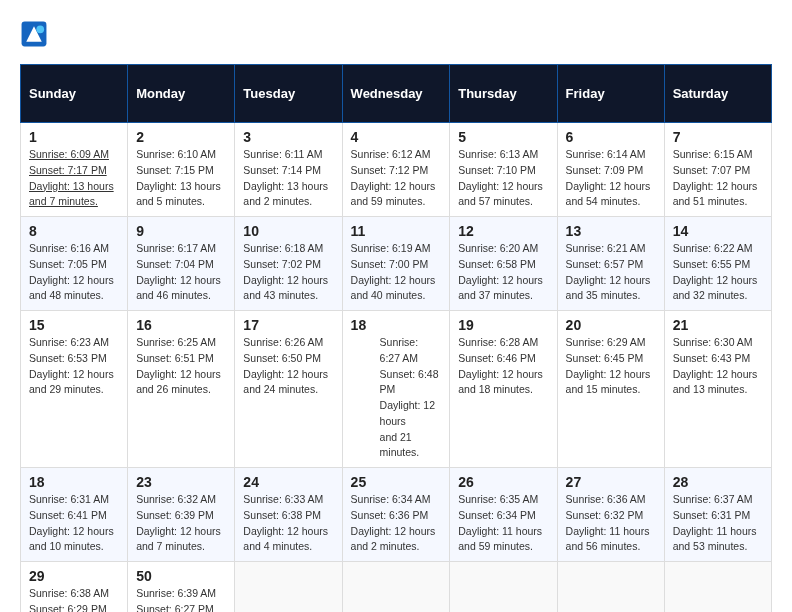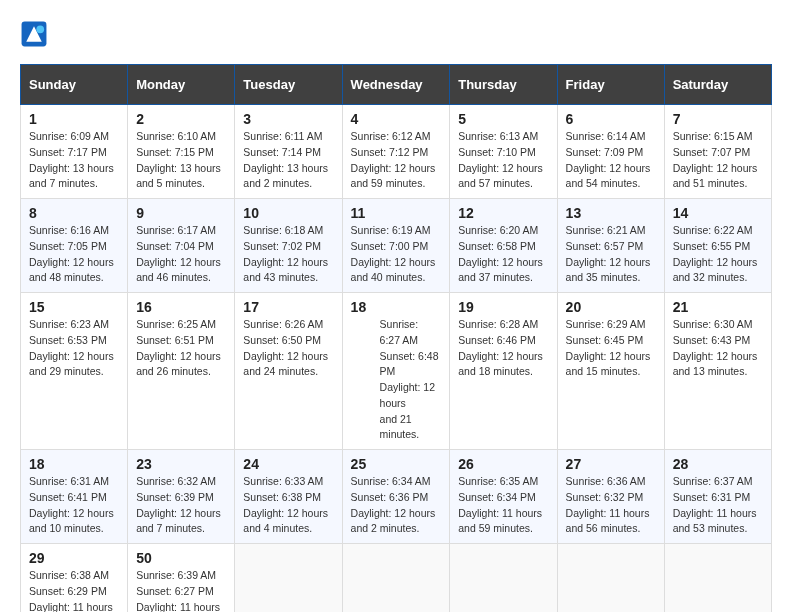--- a/index.html
+++ b/index.html
@@ -43,23 +43,23 @@
       font-size: 14px;
       color: #444;
       margin-top: 2px;
     }
     .calendar {
       width: 100%;
       border-collapse: collapse;
       border: 1px solid #ccc;
     }
     .calendar th {
-      background-color: #404040;
+      background-color: #0f172a;
       color: #fff;
-      padding: 12px 8px;
+      padding: 21px 8px;
       font-size: 13px;
       font-weight: bold;
       text-align: left;
       border: 1px solid #1255a0;
     }
     .calendar td {
       vertical-align: top;
       padding: 6px 8px;
       border: 1px solid #ddd;
       width: 108px;
@@ -117,21 +117,21 @@
         <th>Wednesday</th>
         <th>Thursday</th>
         <th>Friday</th>
         <th>Saturday</th>
       </tr>
   </thead>
   <tbody id="calendar-body">
   <tr>
         <td>
           <span class="day-number">1</span>
-          <div class="day-info" style="white-space: pre-line;">Sunrise: 6:09 AM
+          <div class="day-info" style="white-space: pre-line; text-decoration: underline;">Sunrise: 6:09 AM
 Sunset: 7:17 PM
 Daylight: 13 hours
 and 7 minutes.</div>
         </td>
         <td>
           <span class="day-number">2</span>
           <div class="day-info" style="white-space: pre-line;">Sunrise: 6:10 AM
 Sunset: 7:15 PM
 Daylight: 13 hours
 and 5 minutes.</div>

